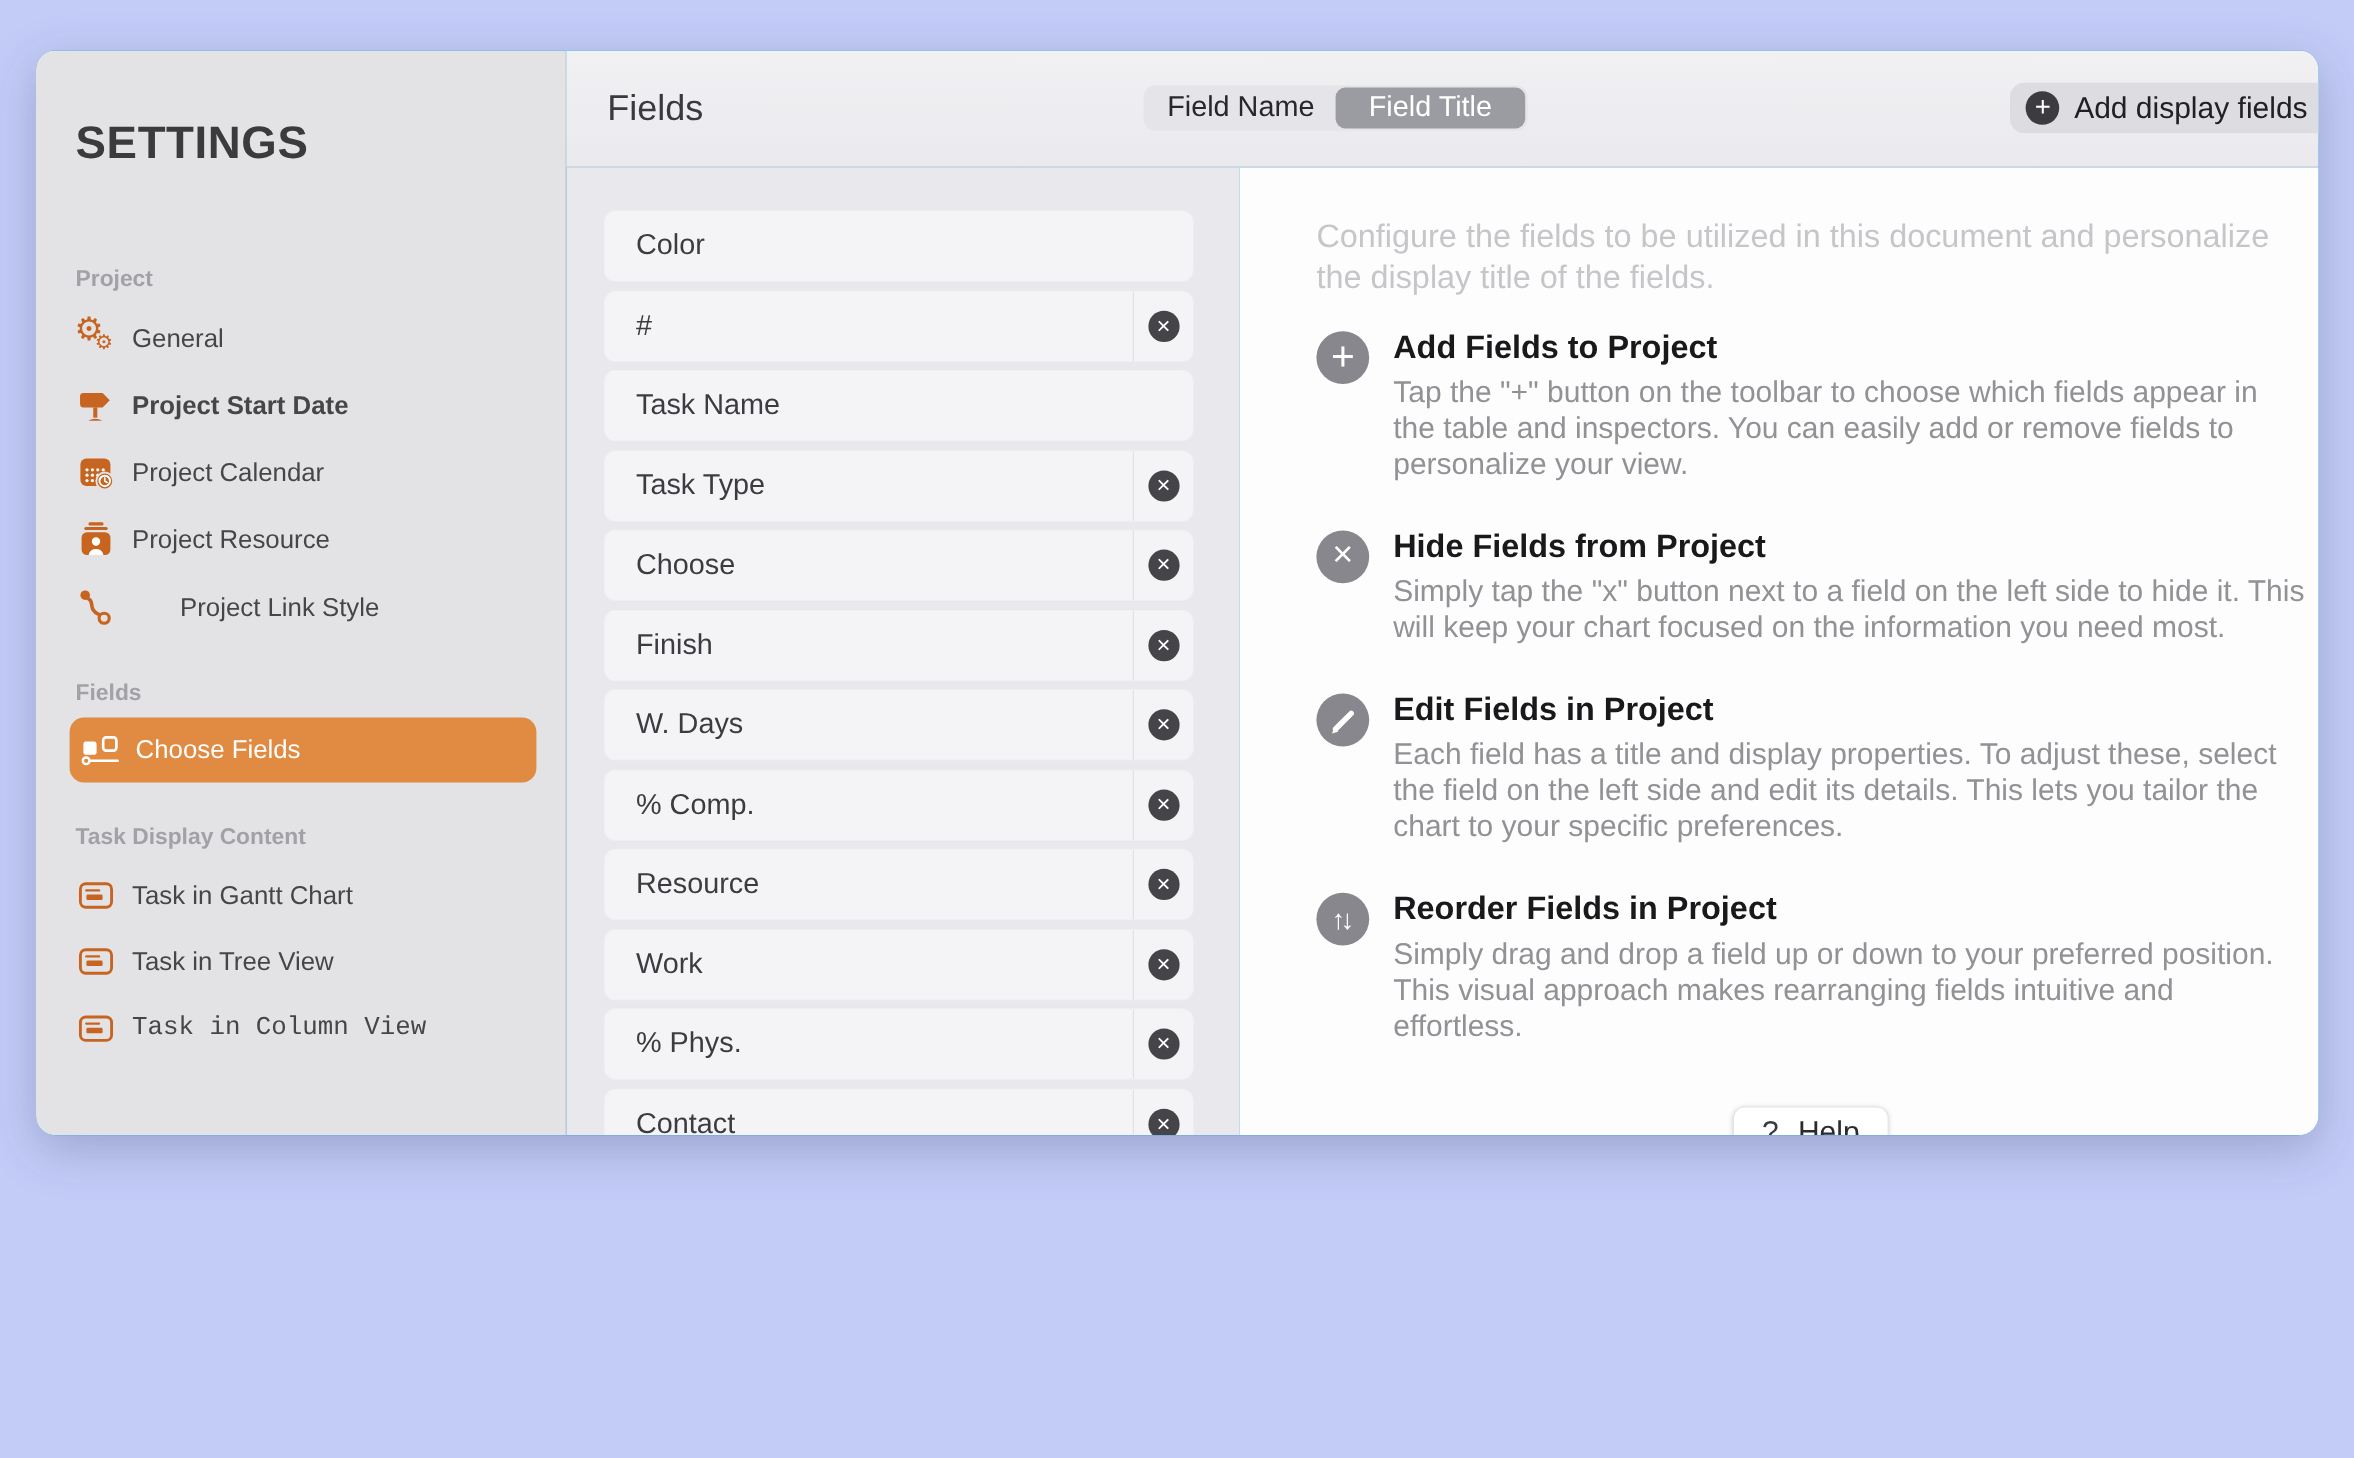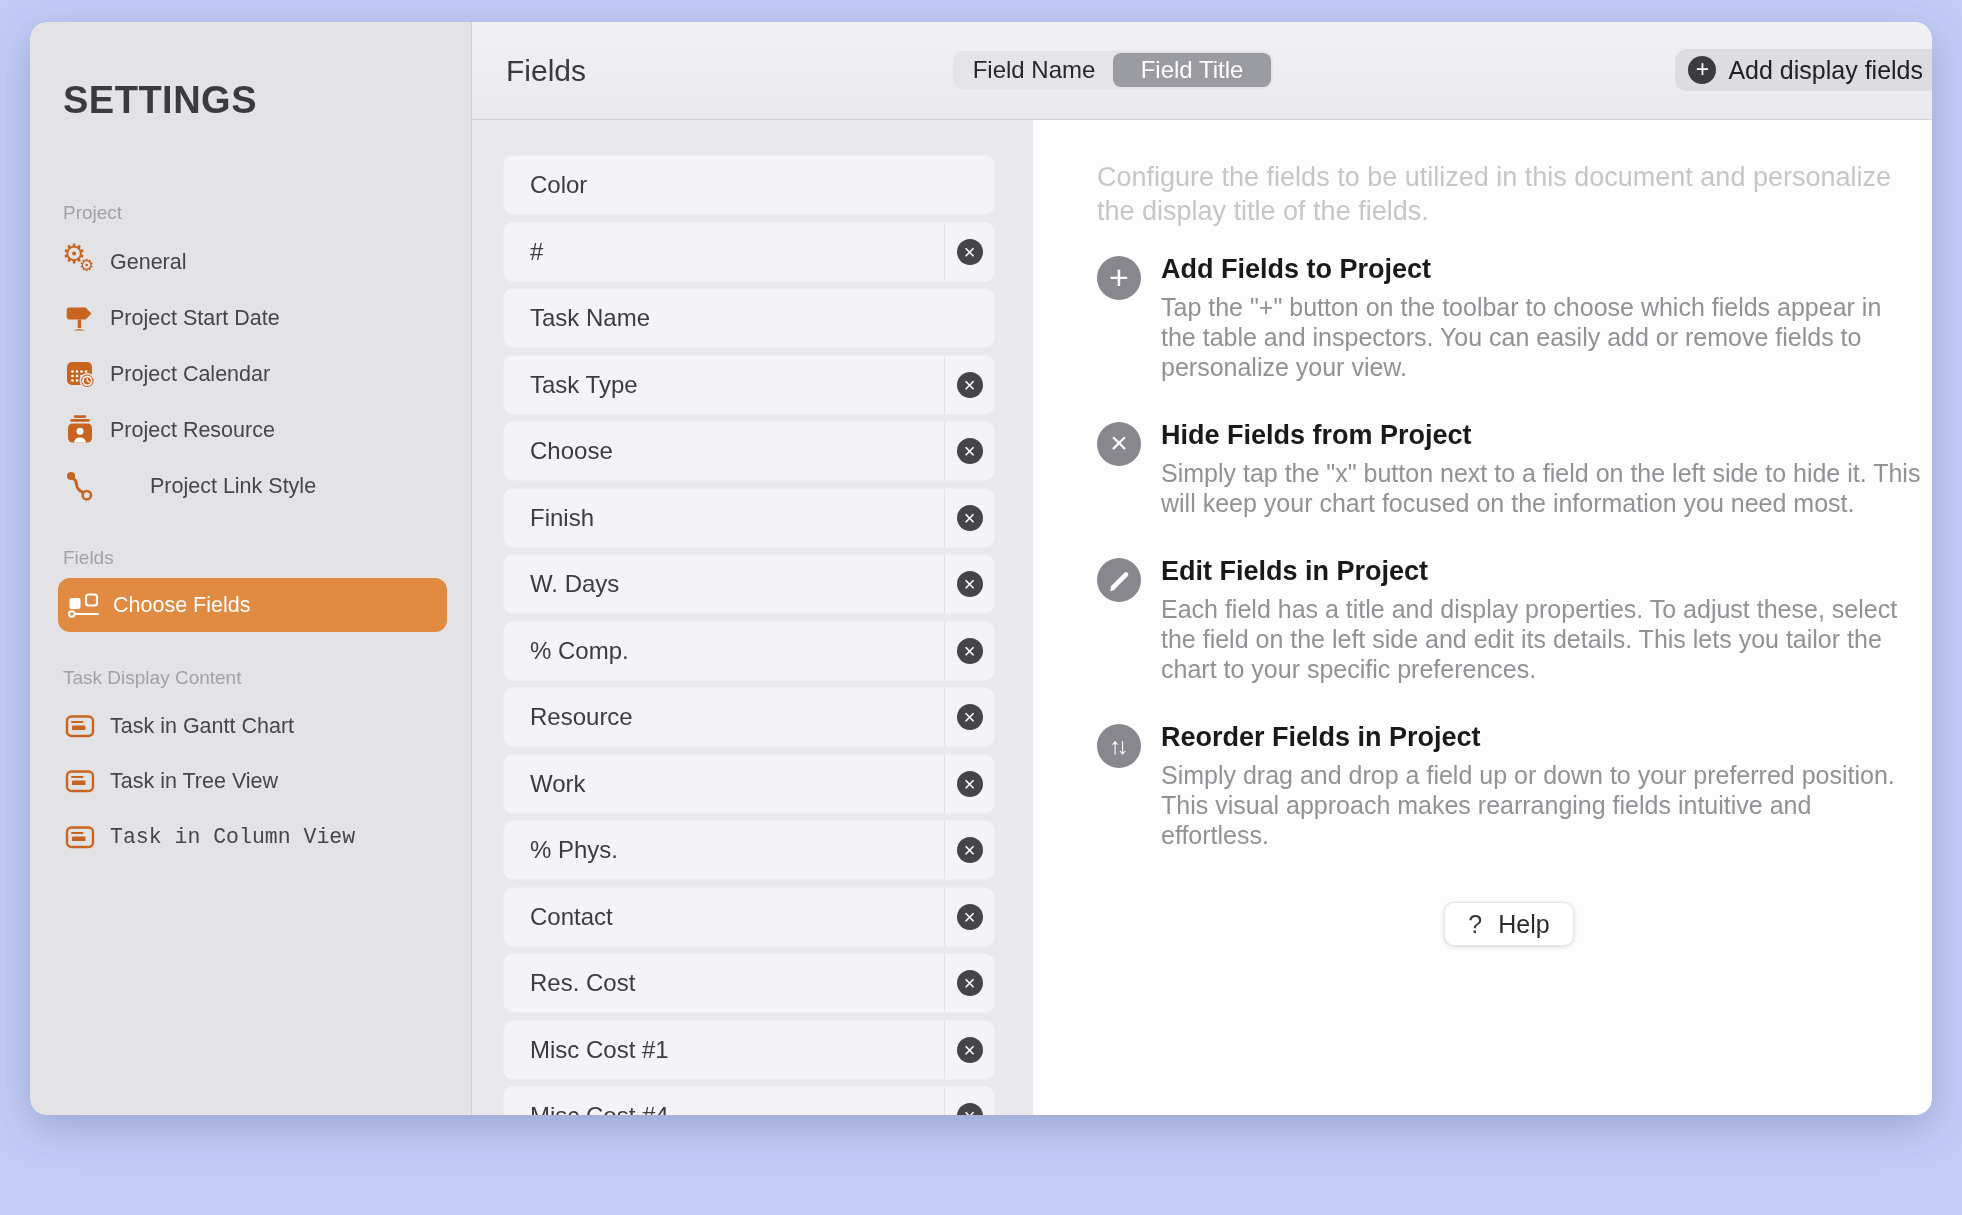--- a/index.html
+++ b/index.html
@@ -4,43 +4,43 @@
 <style>
   * { margin:0; padding:0; box-sizing:border-box; }
   html,body { width:1962px; height:1215px; }
   body {
     background:#c3ccf7;
     font-family:"Liberation Sans", sans-serif;
     overflow:hidden;
     position:relative;
   }
   .window {
-    position:absolute; left:30px; top:22px; width:1902px; height:1093px;
+    position:absolute; left:30px; top:42px; width:1902px; height:904px;
     border-radius:16px; overflow:hidden; display:flex;
     box-shadow:0 12px 40px rgba(40,50,90,.25);
     background:#0ea5e9;
   }
   
   .sidebar {
     width:442px; flex:0 0 442px; height:100%;
     background:#e3e3e6; border-right:1px solid #d0d0d5; position:relative;
   }
   .sb-title { position:absolute; left:33px; top:58px; font-size:38px; line-height:40px;
     font-weight:600; color:#3b3b3e; letter-spacing:.5px; }
   .sb-section { position:absolute; left:33px; height:26px; line-height:26px;
-    font-size:19px; font-weight:400; color:#a1a1a8; }
+    font-size:19px; font-weight:700; color:#a1a1a8; }
   .sb-sec-project { top:178px; }
   .sb-sec-fields { top:523px; }
   .sb-sec-task { top:643px; }
   .nav-item { position:absolute; left:30px; right:10px; height:56px;
     display:flex; align-items:center; cursor:default; }
   .nav-icon { width:36px; height:36px; margin-left:2px; flex:0 0 36px;
     display:flex; align-items:center; justify-content:center; position:relative; }
   .nav-label { margin-left:12px; font-size:21.5px; color:#464649;text-align:center; }
-  .ni-1 { top:212px; } .ni-2 { top:268px; } .ni-3 { top:324px; }
+  .ni-1 { top:212px; } .ni-2 { top:268px;font-weight:bold; } .ni-3 { top:324px; }
   .ni-4 { top:380px; } .ni-5 { top:436px;gap:40px; }
   .ni-6 { top:676px; } .ni-7 { top:731px; } .ni-8 { top:787px;font-family:Liberation Mono, monospace; }
   .nav-item.selected {
     left:28px; width:389px; right:auto; height:54px; top:556px;
     background:#e08a42; border-radius:12px; padding-left:7px;
   }
   .nav-item.selected .nav-label { color:#ffffff; margin-left:10px; }
   .gear-big { position:absolute; left:0px; top:-3px; font-size:27px; line-height:27px; color:#c7641f; }
   .gear-small { position:absolute; left:17px; top:13px; font-size:17px; line-height:17px; color:#c7641f; }
   

